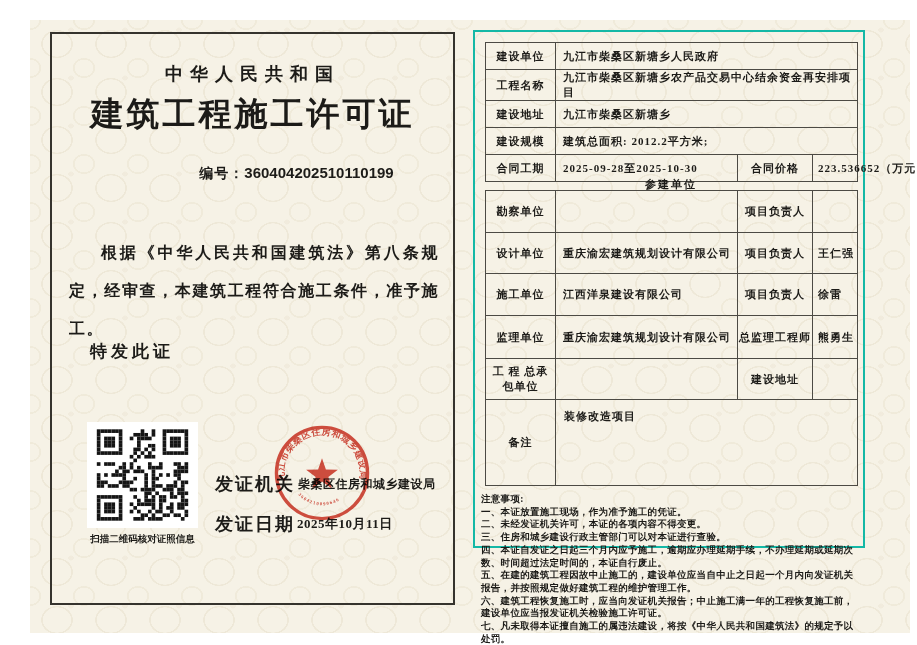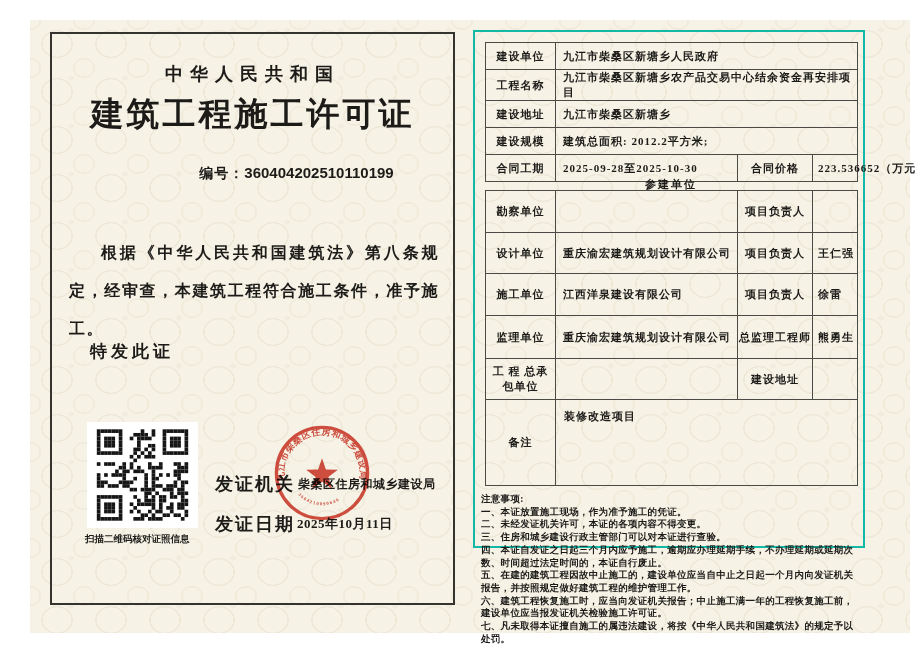--- a/index.html
+++ b/index.html
@@ -28,21 +28,21 @@
     font-size:33px; font-weight:bold; letter-spacing:3px; }
   .serial-line { position:absolute; top:130px; left:0; width:100%; text-align:center;
     padding-left:88px; }
   .serial-label { font-size:14px; font-weight:bold; letter-spacing:1px;margin-top:28px; }
   .serial-number { font-size:15px; font-weight:600; font-family:"Liberation Sans","DejaVu Sans",sans-serif; }
   .body-text { position:absolute; top:200px; left:17px; right:14px;
     font-size:16px; font-weight:bold; line-height:38px; letter-spacing:1.5px;
     text-indent:2em; text-align:justify; }
   .issue-statement { position:absolute; top:306px; left:38px;
     font-size:17px; font-weight:bold; letter-spacing:4px; }
-  .qr-block { position:absolute; left:33px; top:388px; width:115px; text-align:left; }
+  .qr-block { position:absolute; left:33px; top:388px; width:115px; text-align:center; }
   .qr-svg { width:111px; height:106px; background:#fff; display:block; margin:0 auto; }
   .qr-caption { font-size:9.5px; font-weight:bold; margin-top:5px; letter-spacing:0; white-space:nowrap; }
   .issuer-line { position:absolute; left:163px; top:438px; white-space:nowrap; }
   .date-line   { position:absolute; left:163px; top:478px; white-space:nowrap; }
   .big-label { font-size:18px; font-weight:bold; letter-spacing:2px; }
   .small-value { font-size:12px; font-weight:bold; letter-spacing:0.5px; margin-left:3px; position:relative; top:-2px; }
   .date-value { font-size:13px; font-weight:bold; letter-spacing:0.5px; margin-left:2px; position:relative; top:-2px; }
   .stamp-svg { position:absolute; left:221px; top:390px; width:98px; height:98px;
     opacity:.88; mix-blend-mode:multiply; pointer-events:none; }
 

